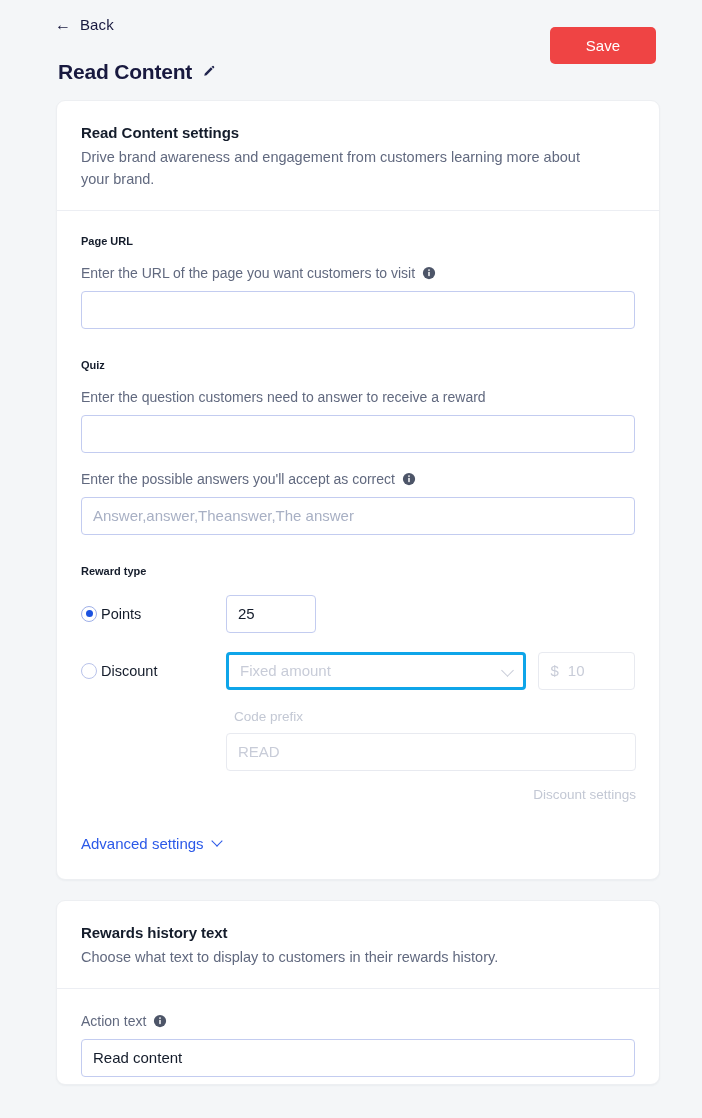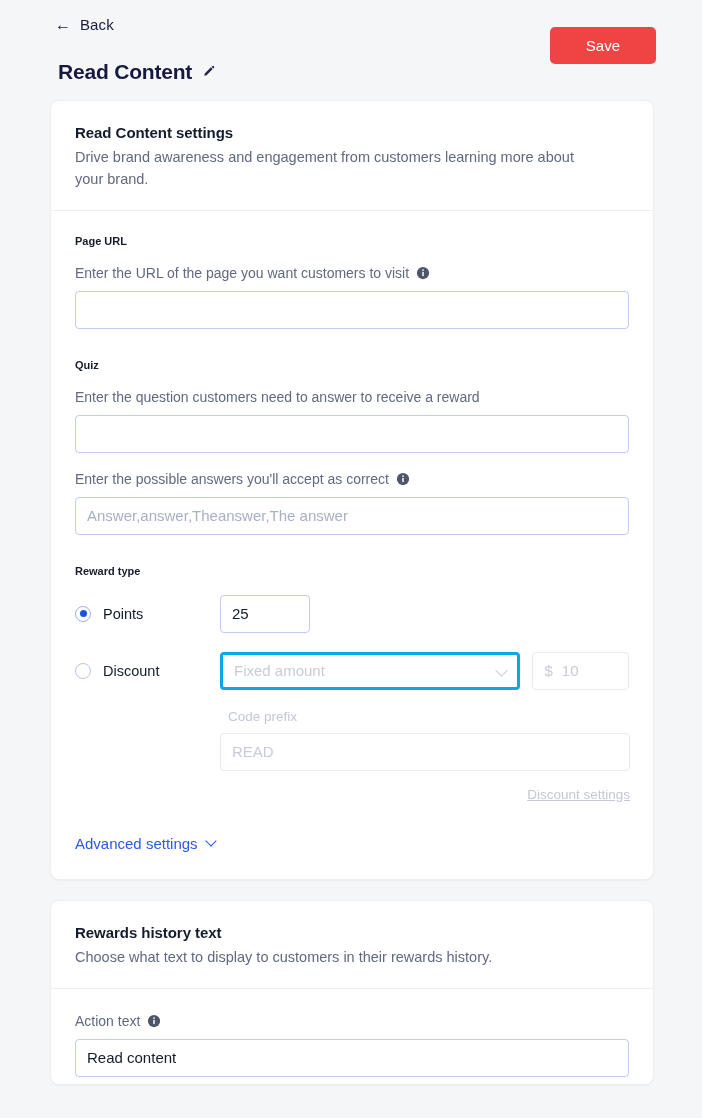--- a/index.html
+++ b/index.html
@@ -37,21 +37,21 @@
     width: 106px; height: 37px;
     background: #ef4444; color: #ffffff;
     border: none; border-radius: 5px;
     font-family: "Liberation Sans", sans-serif;
     font-size: 15px; letter-spacing: .1px;
     cursor: default;
   }
 
   
   .card {
-    position: absolute; left: 50px; width: 604px;
+    position: absolute; left: 56px; width: 604px;
     background: #ffffff;
     border-radius: 9px;
     border: 1px solid #edeff2;
     box-shadow: 0 1px 2px rgba(30,40,70,.045);
   }
   #card-settings { top: 100px; height: 780px; }
   #card-history  { top: 900px; height: 185px; }
 
   .card-head { padding: 23px 24px 19px 24px; border-bottom: 1px solid #eceef3; }
   .card-title {
@@ -91,21 +91,21 @@
   .text-input.disabled {
     border-color: #e8eaf0; color: #c3c8d4; background: #fff;
   }
   .text-input.disabled::placeholder { color: #c8ccd8; }
 
   .gap-18 { height: 18px; }
 
   
   .reward-row { display: flex; align-items: center; margin-bottom: 19px; }
   .radio-cell {
-    width: 145px; display: flex; align-items: center; gap: 12px;
+    width: 145px; display: flex; align-items: center; gap: 4px;
     cursor: pointer; flex: 0 0 auto; text-align: center;
   }
   .radio {
     width: 16px; height: 16px; border-radius: 50%;
     border: 1px solid #b9c3ea; background: #fff;
     display: flex; align-items: center; justify-content: center;
     flex: 0 0 auto;
   }
   .radio.checked { border-color: #9fb0e8; }
   .radio.checked::after {
@@ -139,21 +139,21 @@
   .indent { margin-left: 145px; }
   .code-label { font-size: 13.5px; color: #c3c8d4; margin-bottom: 9px; margin-left: 8px; }
   .code-input { width: 410px; height: 38px; }
 
   .discount-link-row {
     margin-left: 145px; width: 410px;
     text-align: right; margin-top: 14px;
   }
   .discount-link {
     font-size: 13.5px; color: #c3c8d4;
-    text-decoration: underline; cursor: pointer;
+    cursor: pointer;
   }
 
   .advanced {
     display: inline-flex; align-items: center; gap: 9px;
     margin-top: 32px; cursor: pointer;
   }
   .advanced-label { font-size: 15px; color: #2b59e8; }
   .chev-blue {
     width: 8px; height: 8px; margin-top: -4px;
     border-right: 1.7px solid #2b59e8; border-bottom: 1.7px solid #2b59e8;

